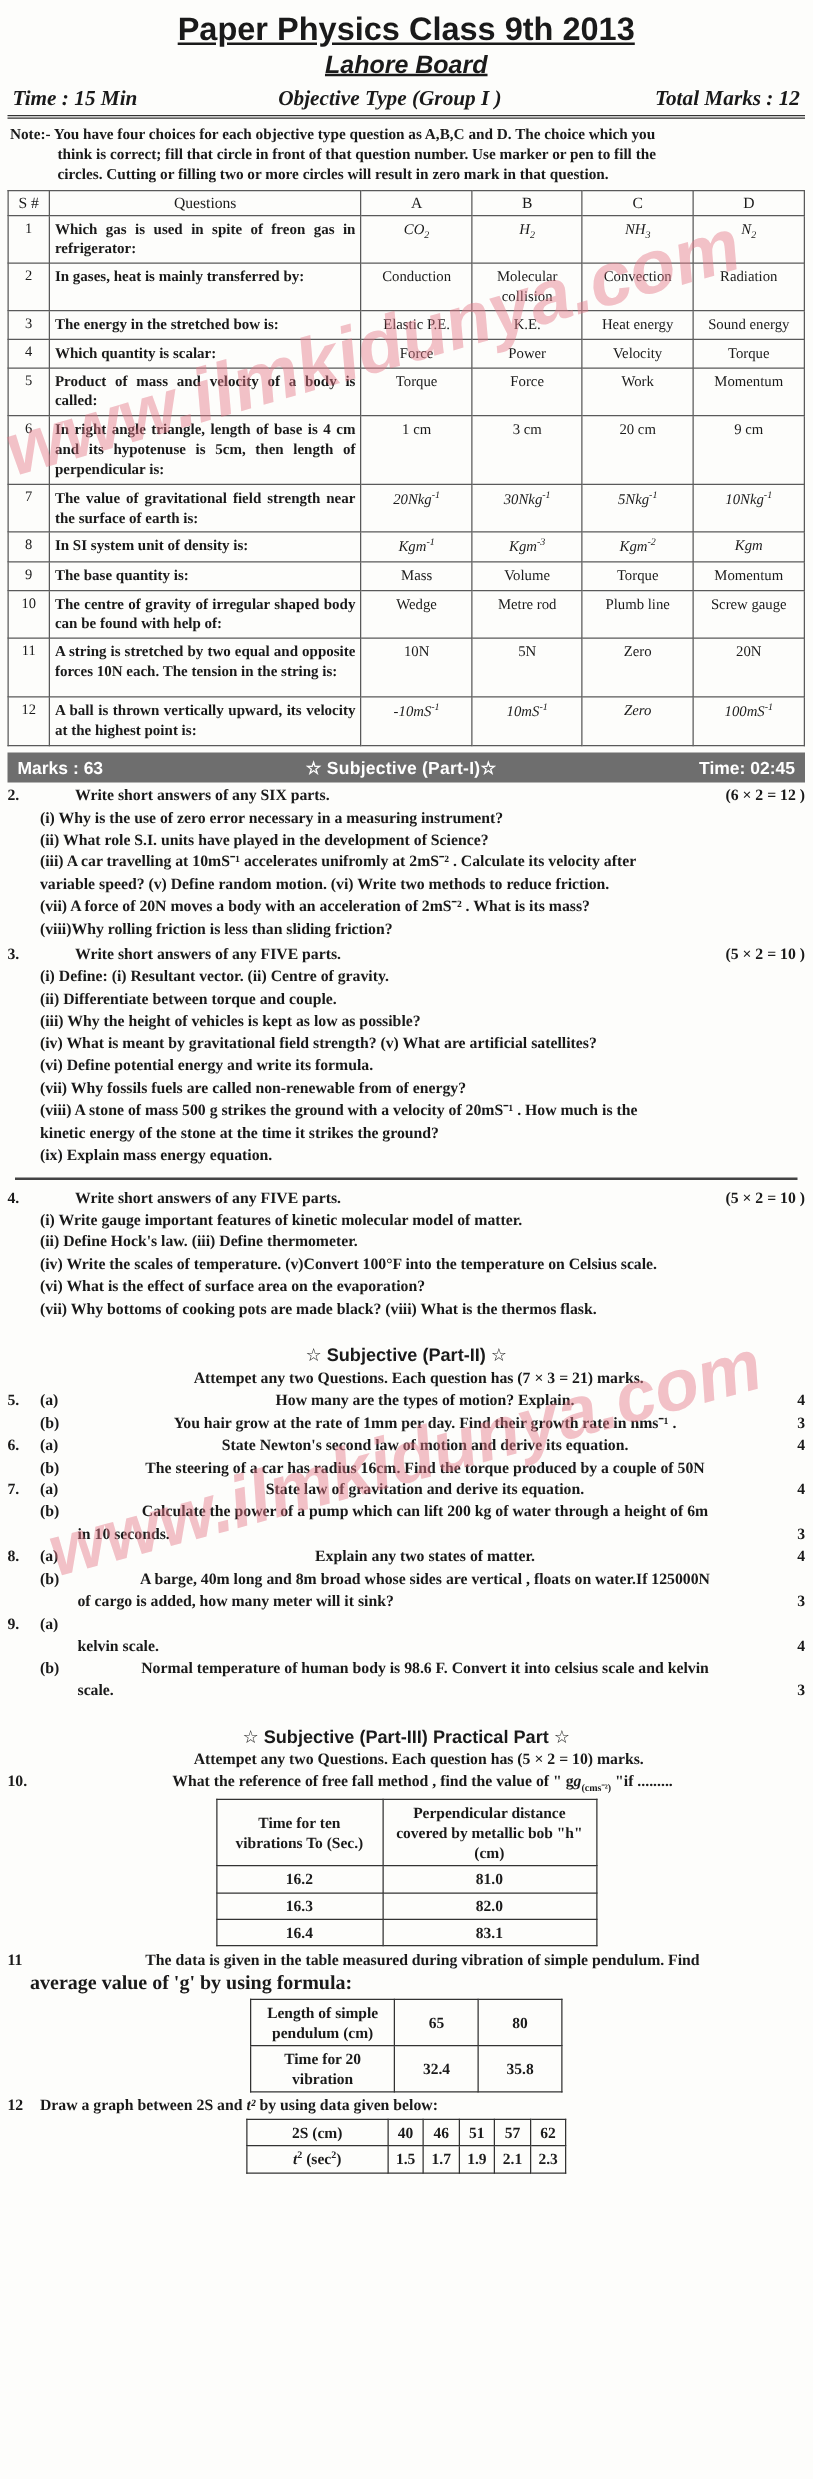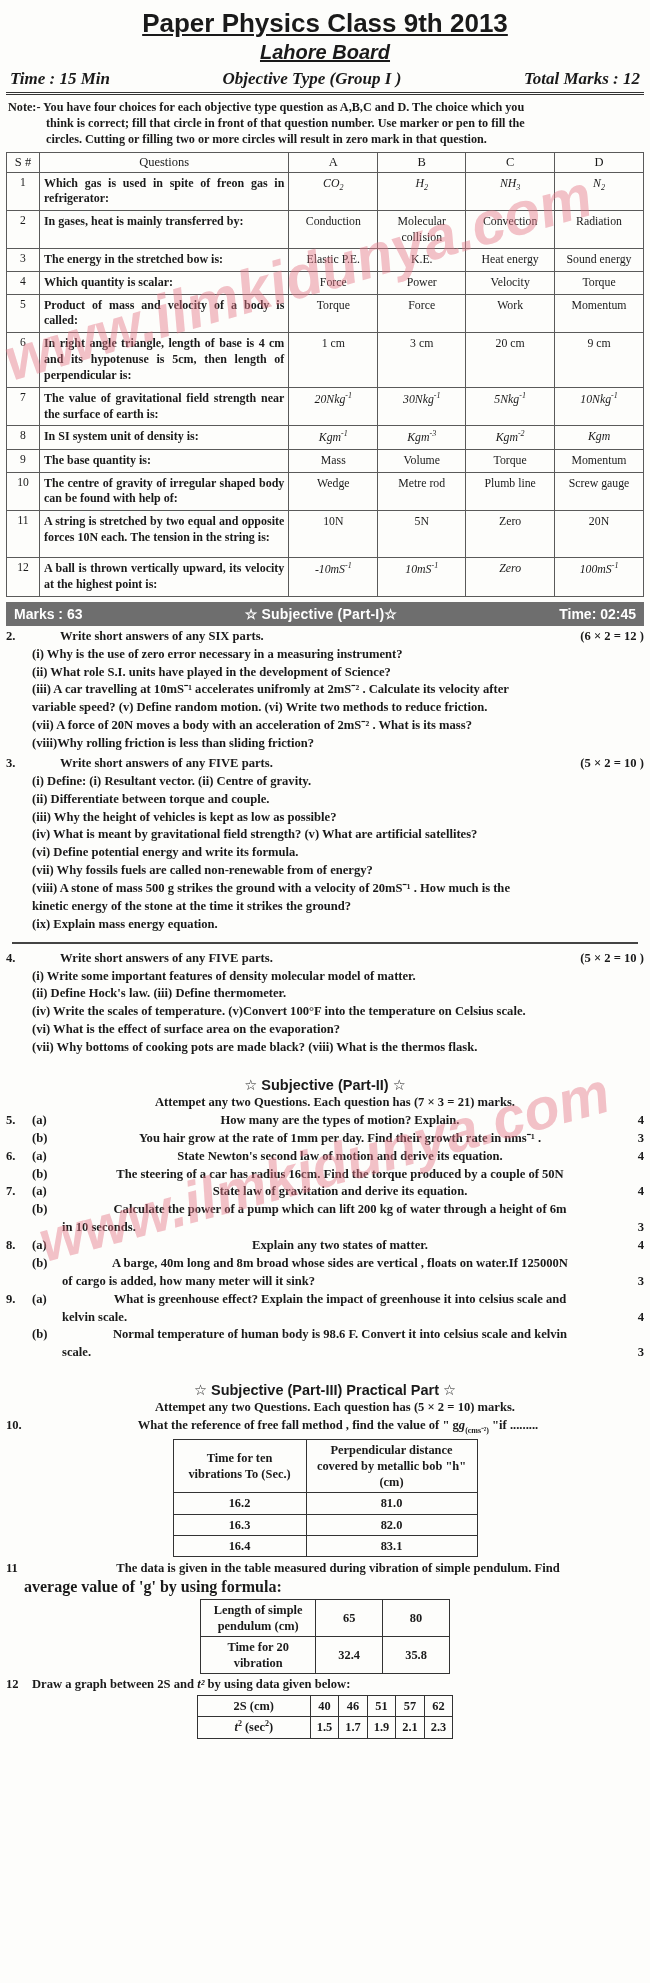--- a/index.html
+++ b/index.html
@@ -283,21 +283,21 @@
 
     <hr class="hr">
 
     <div class="qblock">
       <div class="qhead">
         <span class="num">4.</span>
         <span class="txt">Write short answers of any FIVE parts.</span>
         <span class="mk">(5 × 2 = 10 )</span>
       </div>
       <div id="q4-parts">
-          <div class="ln">(i)  Write some important features of density molecular model of matter.</div>
+          <div class="ln">(i)  Write gauge important features of kinetic molecular model of matter.</div>
           <div class="ln">(ii)   Define Hock's law.                                      (iii)  Define thermometer.</div>
           <div class="ln">(iv)  Write the scales of temperature.  (v)Convert 100°F  into the temperature on Celsius scale.</div>
           <div class="ln">(vi)  What is the effect of surface area on the evaporation?</div>
           <div class="ln">(vii) Why bottoms of cooking pots are made black?  (viii) What is the thermos flask.</div>
         </div>
     </div>
 
     <div class="cent">
       <span class="star">☆</span>
       <span>Subjective (Part-II)</span>
@@ -357,21 +357,20 @@
           <span class="txt">A barge, 40m long and 8m broad whose sides are vertical , floats on water.If 125000N</span>
           <span class="mk"></span>
         </div>
         <div class="cont">
           <span class="t">of cargo is added, how many meter will it sink?</span>
           <span class="mk">3</span>
         </div>
         <div class="prow">
           <span class="num">9.</span>
           <span class="sub">(a)</span>
-          <span class="txt">What is greenhouse effect? Explain the impact of greenhouse it into celsius scale and</span>
           <span class="mk"></span>
         </div>
         <div class="cont">
           <span class="t">kelvin scale.</span>
           <span class="mk">4</span>
         </div>
         <div class="prow">
           <span class="num"></span>
           <span class="sub">(b)</span>
           <span class="txt">Normal temperature of human body is 98.6 F. Convert it into celsius scale and kelvin</span>

